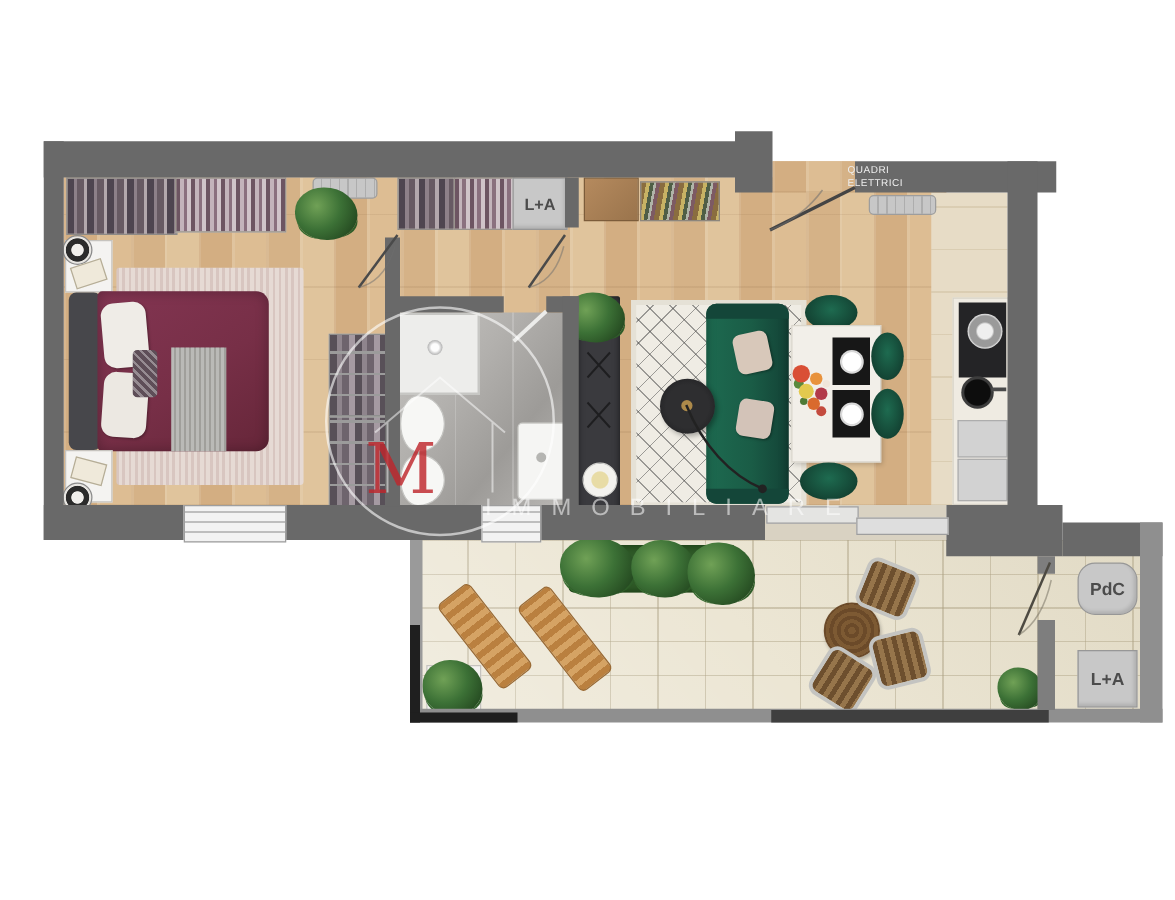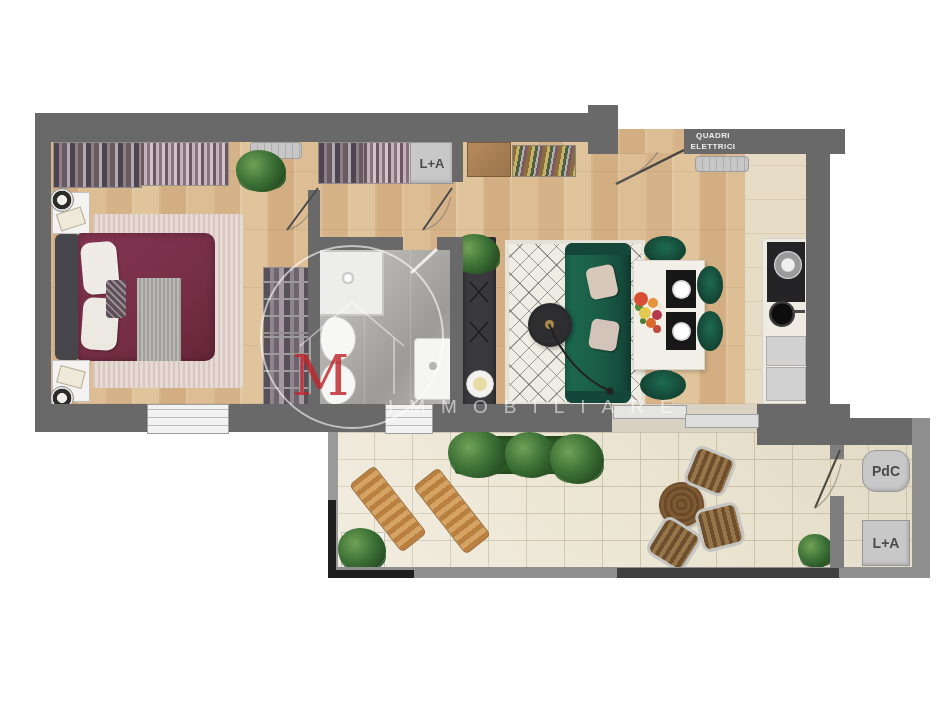--- a/index.html
+++ b/index.html
@@ -54,21 +54,21 @@
   .cab{background:#d2d2d2;border:1px solid #adadad;}
   
   .wm{pointer-events:none;}
   .brand{font-family:"DejaVu Serif",serif;font-size:62px;letter-spacing:6px;
          color:rgba(255,255,255,.55);white-space:nowrap;line-height:1;}
   .brand .red{color:rgba(194,52,57,.8);}
   .subtitle{font-family:"Liberation Sans",sans-serif;font-weight:300;font-size:19px;
             letter-spacing:16px;color:rgba(255,255,255,.55);white-space:nowrap;text-align:center;}
   .logo-m{font-family:"DejaVu Serif",serif;font-size:56px;color:rgba(190,38,44,.82);line-height:1;}
   .logo-circle{border:2px solid rgba(255,255,255,.6);border-radius:50%;}
-  .qlabel{color:#ededed;font-size:8px;font-weight:bold;letter-spacing:.4px;line-height:1.35;text-align:center;}
+  .qlabel{color:#ededed;font-size:8px;font-weight:normal;letter-spacing:.4px;line-height:1.35;}
 </style>
 </head>
 <body>
 
 <div class="stage">
 
   <div class="abs wood" style="left:51px;top:142px;width:706px;height:262px;"></div>
   <div class="abs wood" style="left:618px;top:129px;width:66px;height:25px;"></div>
   <div class="abs tile-kitchen" style="left:745px;top:154px;width:61px;height:250px;"></div>
   <div class="abs tile-bath" style="left:318px;top:250px;width:134px;height:154px;"></div>

